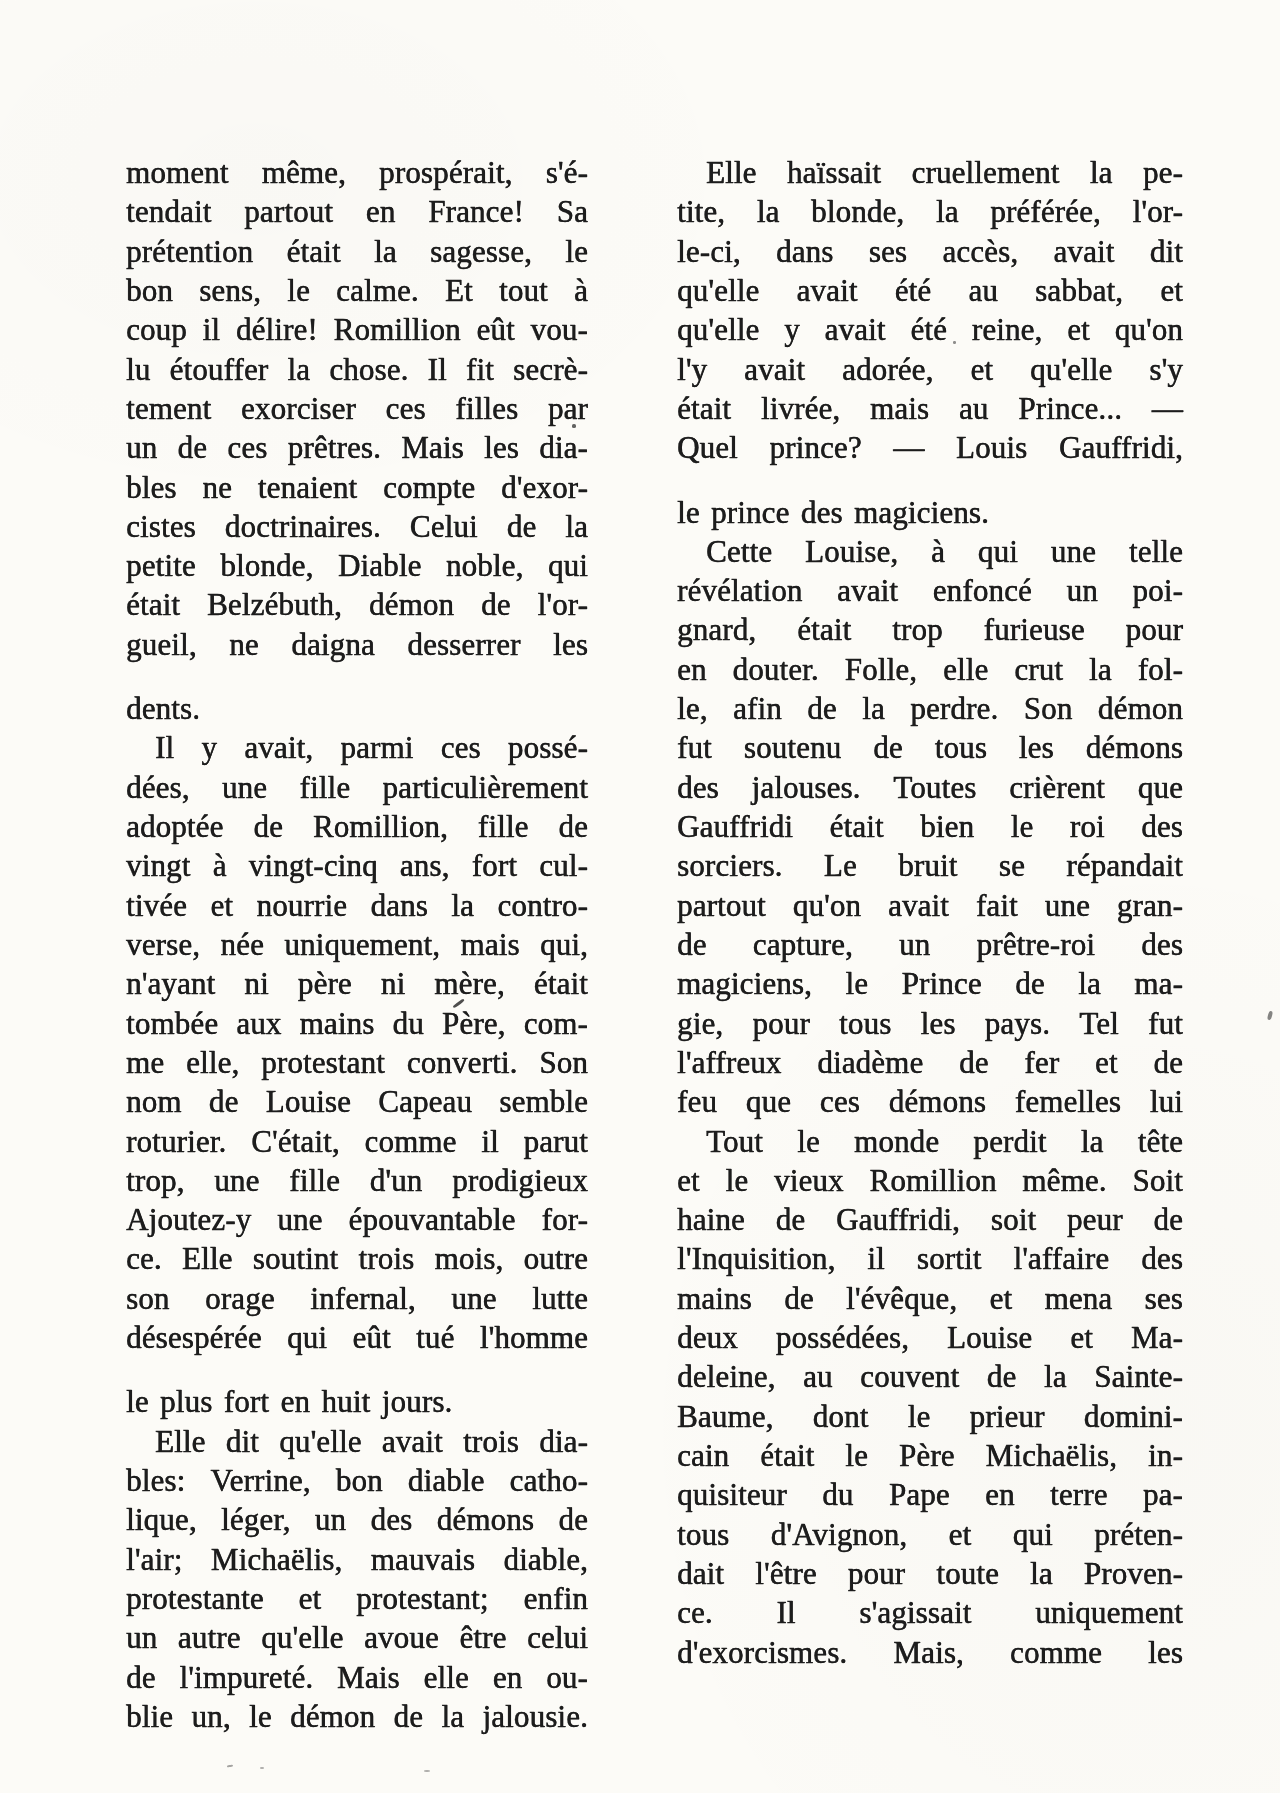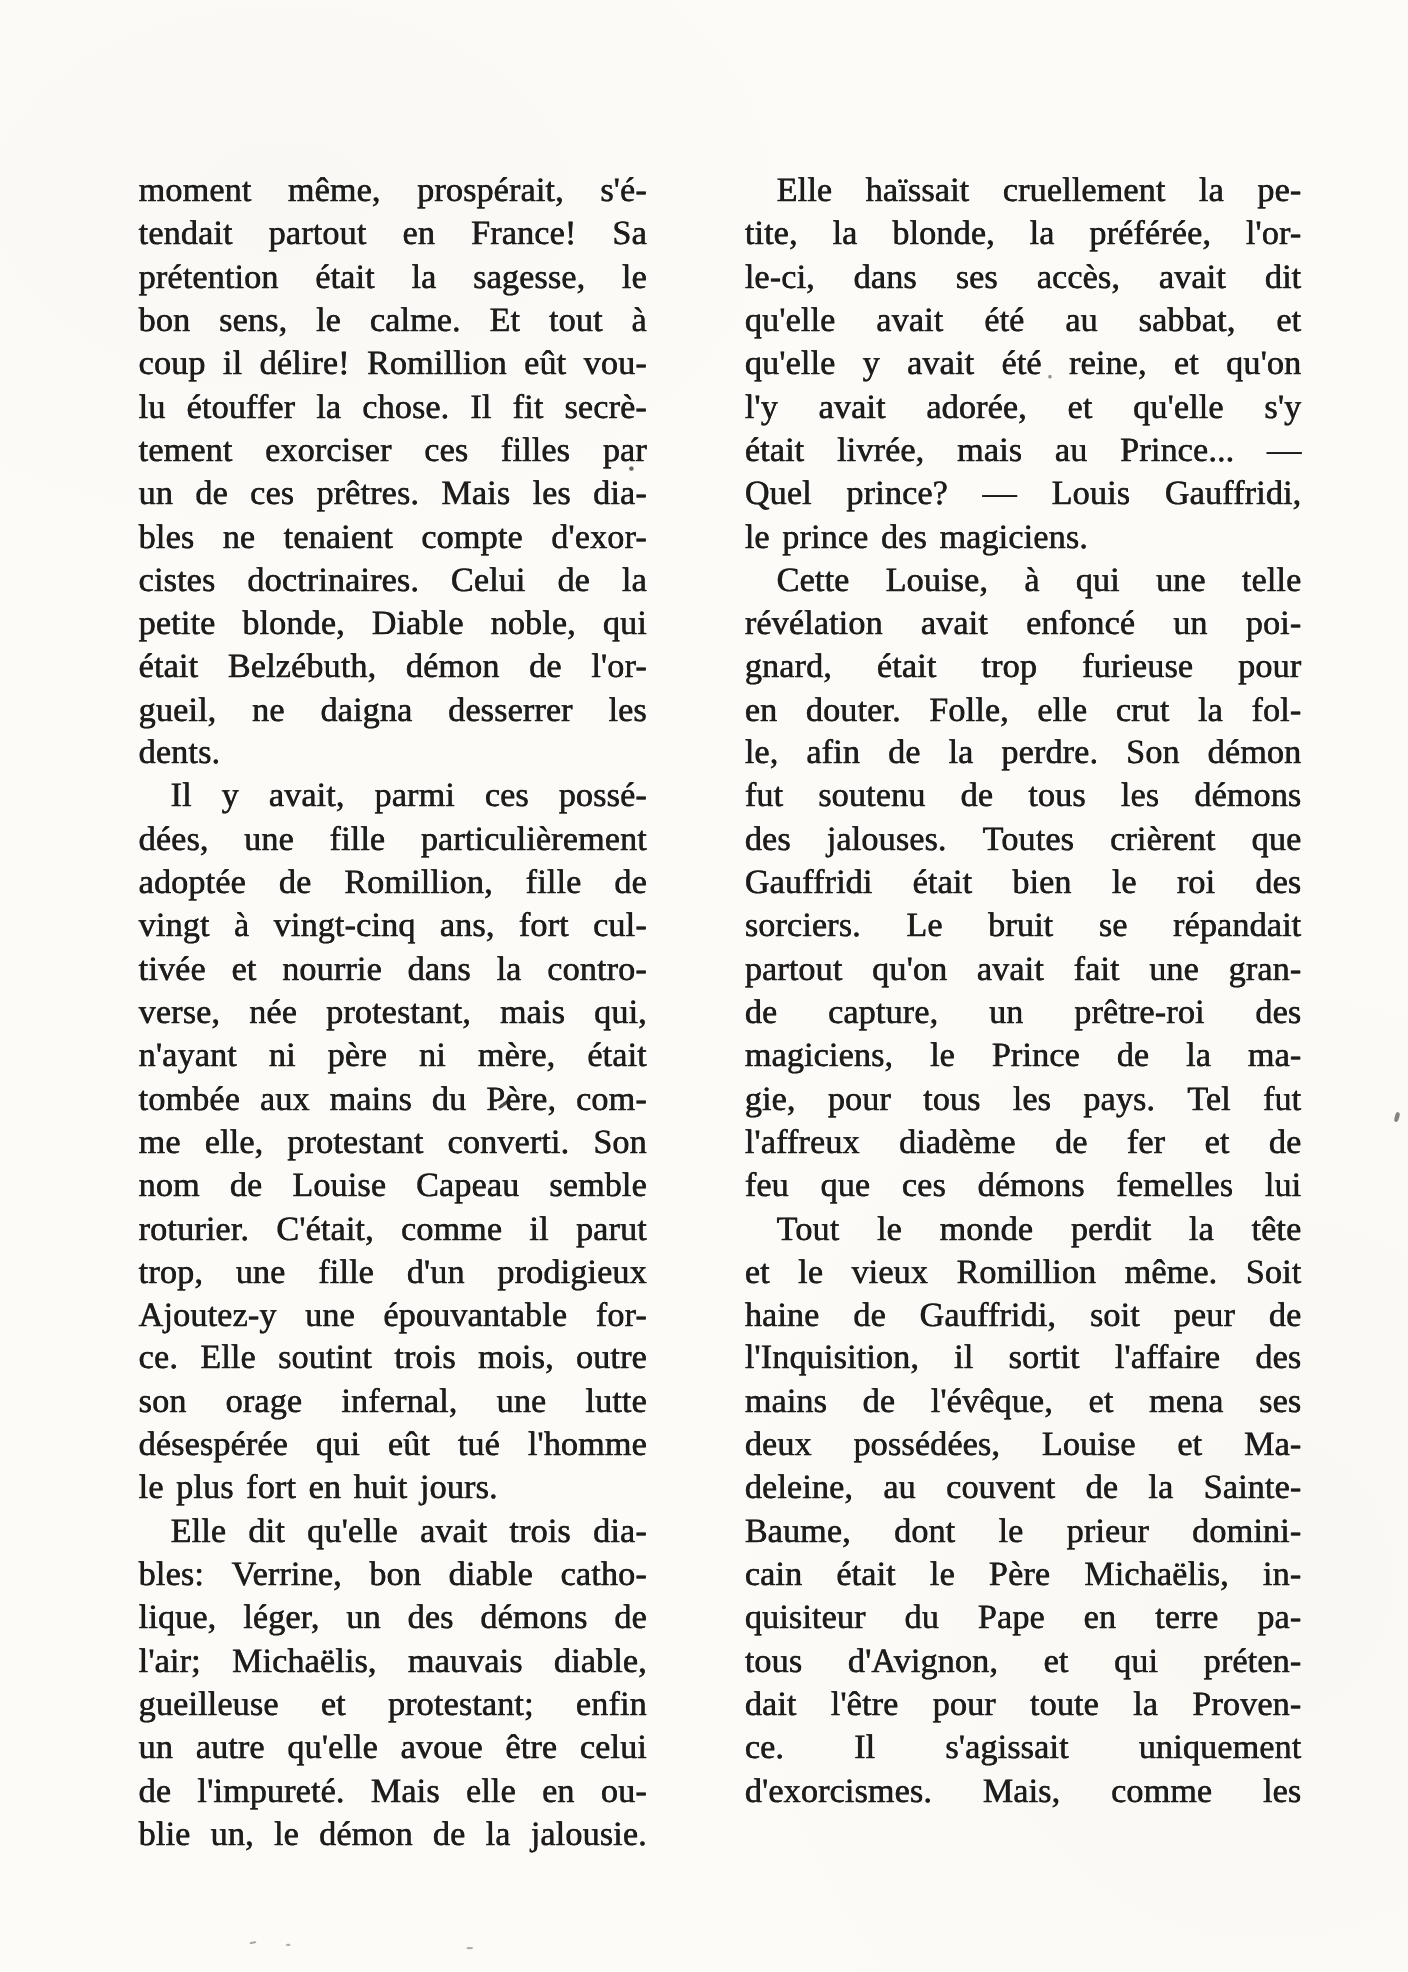--- a/index.html
+++ b/index.html
@@ -22,21 +22,21 @@
     height:39.32px;
     line-height:39.32px;
     font-size:31px;
     letter-spacing:0.15px;
     box-sizing:border-box;
     -webkit-text-stroke:0.3px currentColor;
     text-shadow:0.4px 0 0 currentColor;
     white-space:nowrap;
   }
   .line.indent{padding-left:29px;}
-  .line.endp{justify-content:flex-start;word-spacing:3.5px;}
+  .line.endp{justify-content:flex-start;word-spacing:3.5px;margin-top:25px;}
   .speck{position:absolute;background:#222;border-radius:40%;}
 </style>
 </head>
 <body>
 
 <div class="page">
   <div class="col col-left" id="col-left">
       <div class="line">
         <span>moment</span>
         <span>même,</span>
@@ -168,21 +168,21 @@
         <span>tivée</span>
         <span>et</span>
         <span>nourrie</span>
         <span>dans</span>
         <span>la</span>
         <span>contro-</span>
       </div>
       <div class="line">
         <span>verse,</span>
         <span>née</span>
-        <span>protestant,</span>
+        <span>uniquement,</span>
         <span>mais</span>
         <span>qui,</span>
       </div>
       <div class="line">
         <span>n'ayant</span>
         <span>ni</span>
         <span>père</span>
         <span>ni</span>
         <span>mère,</span>
         <span>était</span>
@@ -275,21 +275,21 @@
         <span>démons</span>
         <span>de</span>
       </div>
       <div class="line">
         <span>l'air;</span>
         <span>Michaëlis,</span>
         <span>mauvais</span>
         <span>diable,</span>
       </div>
       <div class="line">
-        <span>gueilleuse</span>
+        <span>protestante</span>
         <span>et</span>
         <span>protestant;</span>
         <span>enfin</span>
       </div>
       <div class="line">
         <span>un</span>
         <span>autre</span>
         <span>qu'elle</span>
         <span>avoue</span>
         <span>être</span>

